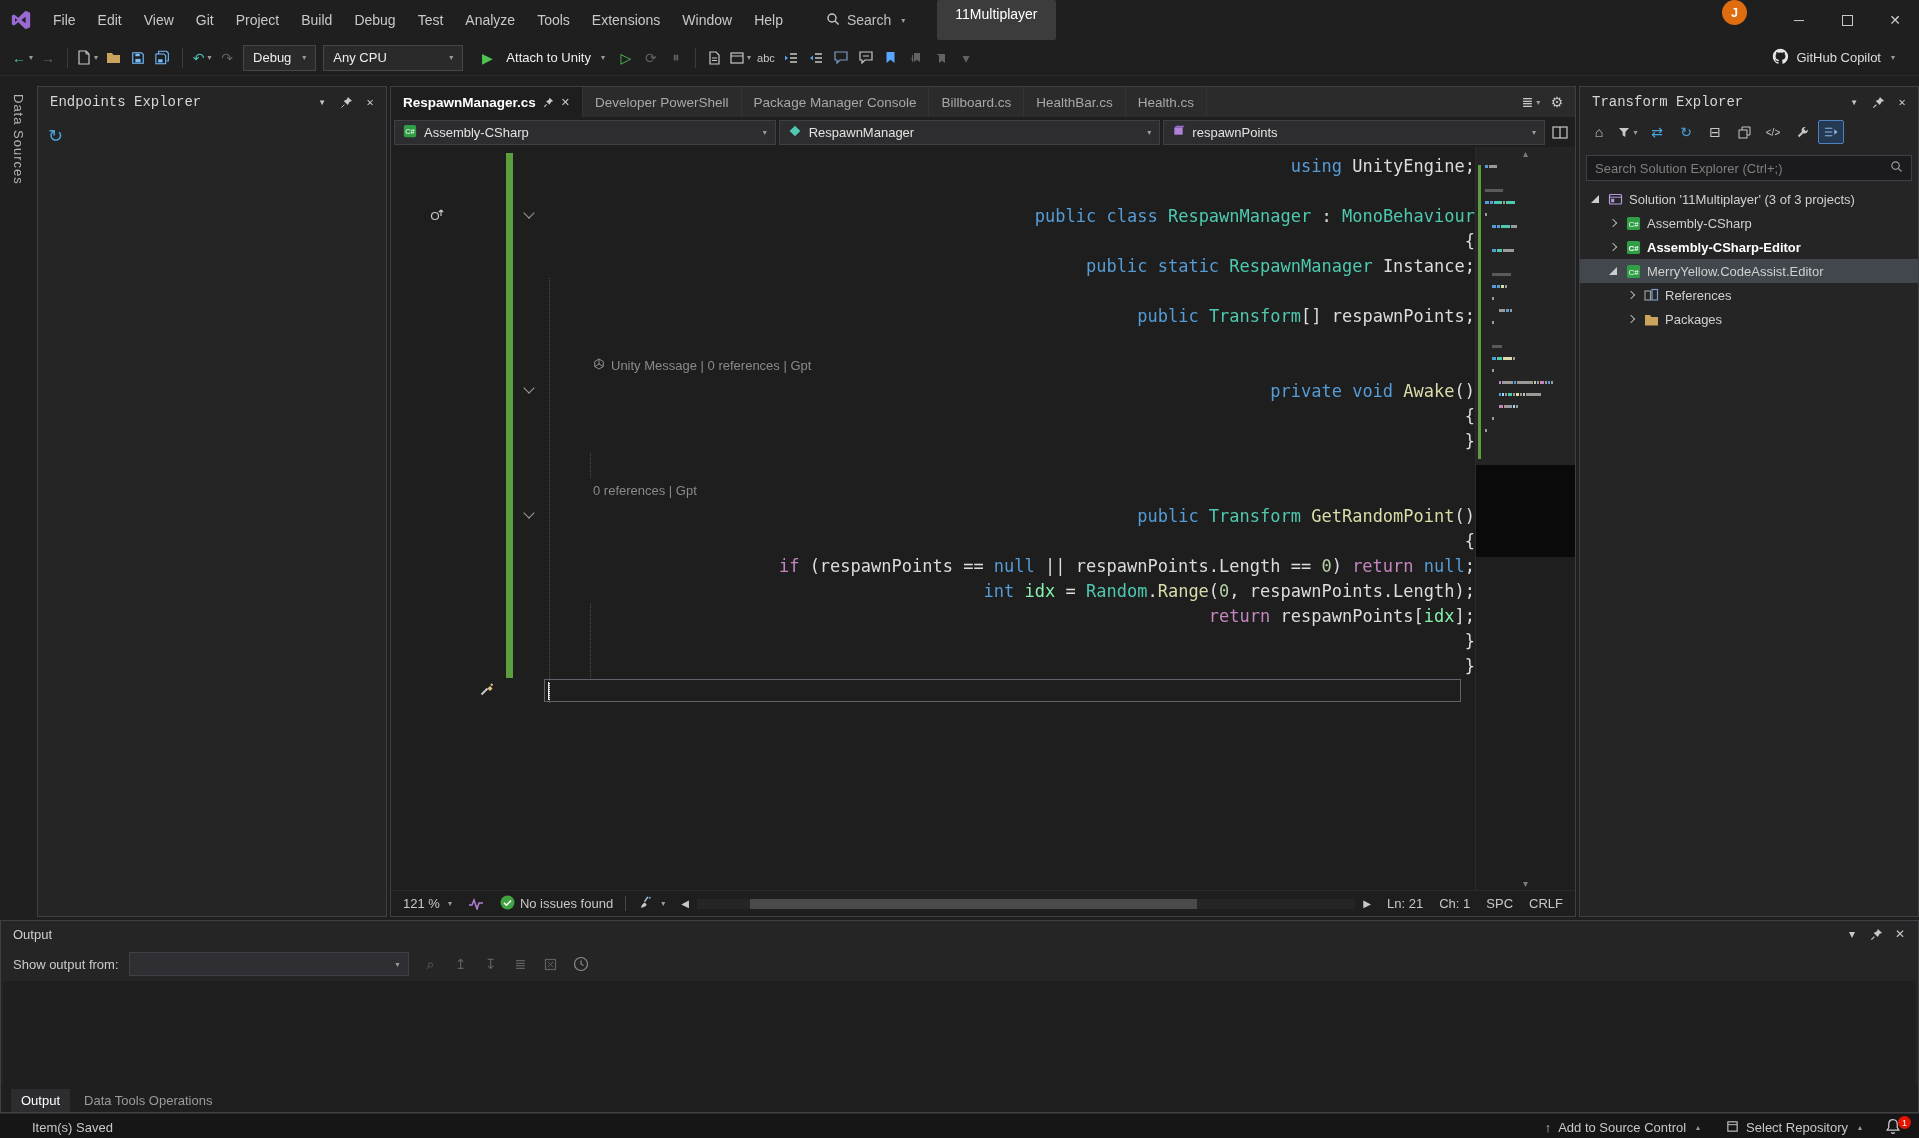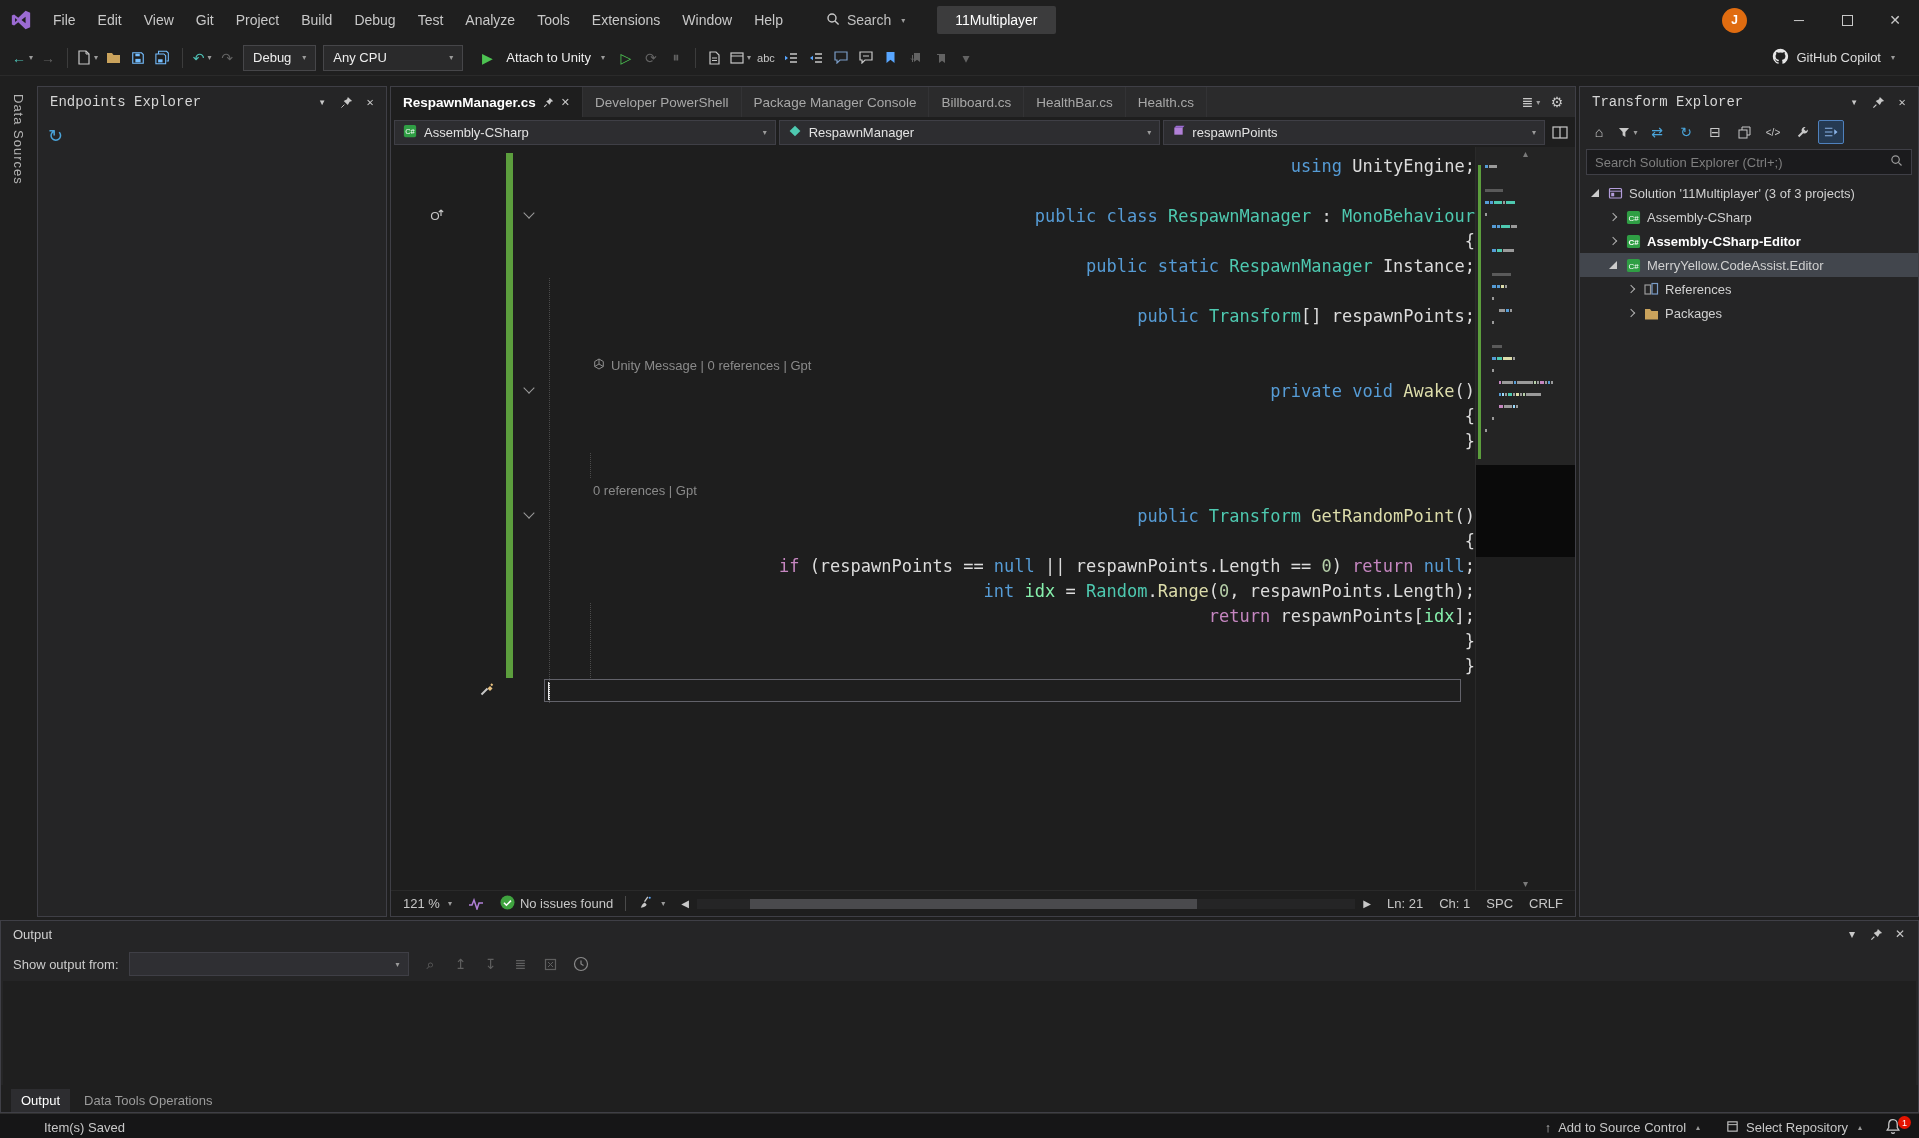--- a/index.html
+++ b/index.html
@@ -5,21 +5,21 @@
   * { margin:0; padding:0; box-sizing:border-box; }
   html,body { width:1919px; height:1138px; overflow:hidden; }
   body {
     background:#1f1f1f; color:#cccccc;
     font-family:"Liberation Sans","DejaVu Sans",sans-serif;
     font-size:13px; cursor:default;
   }
   .vs-root { width:1919px; height:1138px; display:flex; flex-direction:column; }
 
   
-  .titlebar { height:40px; display:flex; align-items:center; background:#1f1f1f; flex:0 0 auto; }
+  .titlebar { height:40px; display:flex; background:#1f1f1f; flex:0 0 auto; }
   .vs-logo { width:42px; display:flex; justify-content:center; align-items:center; }
   .menubar { display:flex; }
   .menu-item { padding:0 11px; line-height:40px; font-size:14px; color:#c8c8c8; }
   .tb-search { display:flex; align-items:center; gap:7px; margin-left:22px; padding:4px 10px;
                border-radius:4px; color:#c0c0c0; font-size:14px; }
   .tb-title { margin-left:22px; background:#3c3c3d; color:#ffffff; padding:6px 18px;
               font-size:14px; border-radius:2px; }
   .tb-spacer { flex:1; }
   .avatar { width:25px; height:25px; border-radius:50%; background:#e06c10; color:#fff;
             display:flex; align-items:center; justify-content:center; font-size:12px;
@@ -117,21 +117,21 @@
   .hs-track { flex:1; height:10px; background:#252526; position:relative; }
   .hs-thumb { position:absolute; top:0; height:10px; left:8%; width:68%; background:#4a4a4d; }
 
   
   .panel-right { width:340px; flex:0 0 auto; margin-left:3px; }
   .se-toolbar { height:30px; display:flex; align-items:center; gap:3px; padding:0 6px; flex:0 0 auto; }
   .se-ico { width:26px; height:24px; display:inline-flex; align-items:center; justify-content:center;
             color:#c8c8c8; font-size:14px; border-radius:2px; }
   .se-ico.blue { color:#4aa3d8; }
   .se-ico.boxed { border:1px solid #4f81bd; background:#253a52; }
-  .se-search { margin:2px 6px 4px 6px; height:26px; background:#1b1b1d; border:1px solid #3f3f46;
+  .se-search { margin:8px 6px 4px 6px; height:26px; background:#1b1b1d; border:1px solid #3f3f46;
                display:flex; align-items:center; padding:0 8px; flex:0 0 auto; }
   .se-search .ph { flex:1; color:#7f7f7f; font-size:13px; }
   .se-tree { flex:1; overflow:hidden; padding-top:2px; }
   .trow { height:24px; display:flex; align-items:center; gap:6px; font-size:13px; color:#d0d0d0; }
   .trow.sel { background:#42464d; }
   .trow.bold { font-weight:bold; color:#ffffff; }
   .tw-c { width:6px; height:6px; border-top:1.5px solid #b0b0b0; border-right:1.5px solid #b0b0b0;
           transform:rotate(45deg); flex:0 0 auto; margin:0 4px; }
   .tw-e { width:0; height:0; border-bottom:8px solid #cccccc; border-left:8px solid transparent;
           flex:0 0 auto; margin:0 3px; }
@@ -150,21 +150,21 @@
   .op-ico { width:24px; height:22px; display:inline-flex; align-items:center; justify-content:center;
             color:#5f5f5f; font-size:14px; }
   .op-body { flex:1; background:#1f1f1f; margin:0 2px; }
   .op-tabs { height:27px; display:flex; align-items:flex-end; gap:4px; padding:0 10px; background:#1f1f1f; }
   .op-tab { padding:4px 10px; font-size:13px; color:#9b9b9b; }
   .op-tab.active { color:#ffffff; background:#2d2d30; }
 
   
   .statusbar { height:28px; flex:0 0 auto; background:#161617; border-top:1px solid #2e2e2e;
                display:flex; align-items:center; font-size:13px; color:#c8c8c8; }
-  .sb-left { padding-left:44px; }
+  .sb-left { padding-left:32px; }
   .sb-right { margin-left:auto; display:flex; align-items:center; height:100%; }
   .sb-item { display:flex; align-items:center; gap:7px; padding:0 13px; height:100%; }
   .bell-wrap { position:relative; padding:0 18px 0 10px; display:flex; align-items:center; height:100%; }
   .badge { position:absolute; top:2px; right:8px; min-width:13px; height:13px; background:#e51400;
            border-radius:7px; color:#fff; font-size:9px; display:flex; align-items:center;
            justify-content:center; padding:0 2px; }
 </style>
 </head>
 <body>
 

